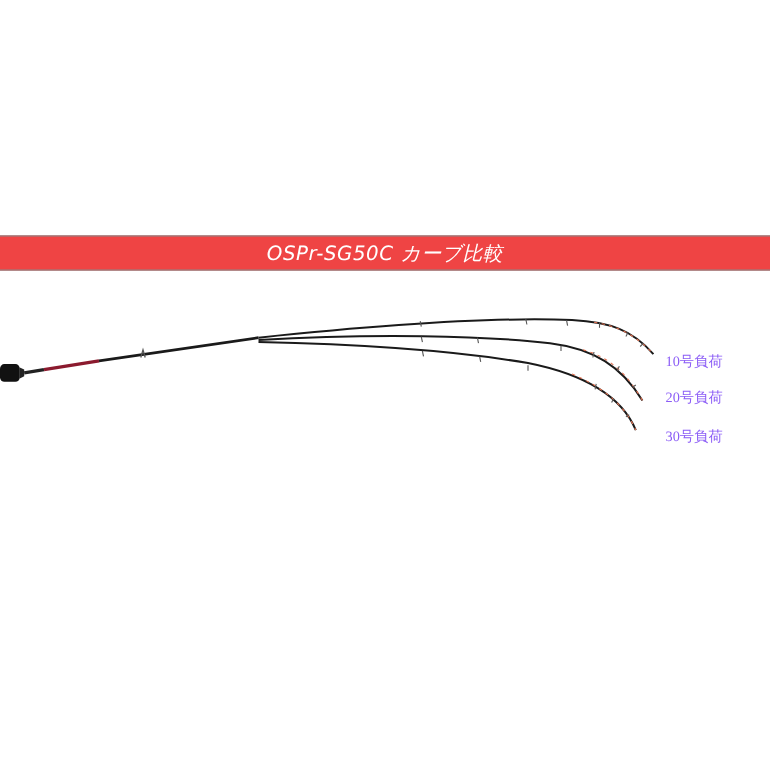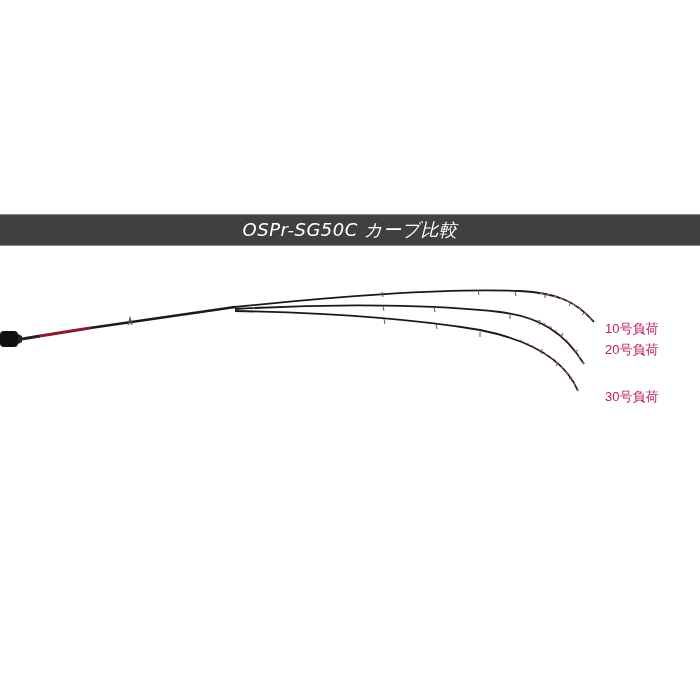--- a/index.html
+++ b/index.html
@@ -13,21 +13,21 @@
       position: relative;
       overflow: hidden;
       font-family: "DejaVu Sans", sans-serif;
     }
     .title-bar {
       position: absolute;
       left: 0;
       top: 214px;
       width: 700px;
       height: 30px;
-      background: #404040;
+      background: #ef4444;
       border-top: 1px solid #888;
       border-bottom: 1px solid #888;
       display: flex;
       align-items: center;
       justify-content: center;
     }
     .title-text {
       color: #ffffff;
       font-family: "DejaVu Sans", sans-serif;
       font-style: italic;
@@ -38,22 +38,22 @@
       position: absolute;
       left: 0;
       top: 0;
       width: 700px;
       height: 700px;
     }
     .load-label {
       position: absolute;
       left: 605px;
       font-size: 13px;
-      color: #be185d;
-      font-family: Liberation Sans, sans-serif;
+      color: #8b5cf6;
+      font-family: Liberation Serif, serif;
     }
   </style>
 </head>
 <body>
 
 <div class="title-bar">
   <span class="title-text">OSPr-SG50C カーブ比較</span>
 </div>
 
 <svg class="rod-svg" viewBox="0 0 700 700">
@@ -102,14 +102,14 @@
       <line x1="436" y1="324" x2="437" y2="329"></line>
       <line x1="480" y1="332" x2="480" y2="337"></line>
       <line x1="542" y1="349" x2="541" y2="354"></line>
       <line x1="558" y1="362" x2="556" y2="366"></line>
       <line x1="572" y1="377" x2="569" y2="379"></line>
     </g>
   </g>
 </svg>
 
 <div class="load-label" style="top:320px;">10号負荷</div>
-<div class="load-label" style="top:341px;">20号負荷</div>
+<div class="load-label" style="top:352px;">20号負荷</div>
 <div class="load-label" style="top:388px;">30号負荷</div>
 
 </body></html>

